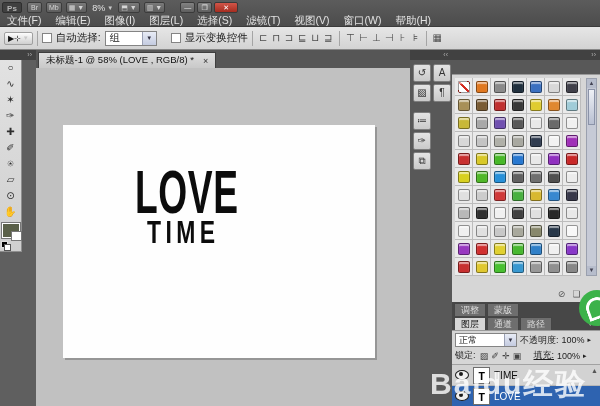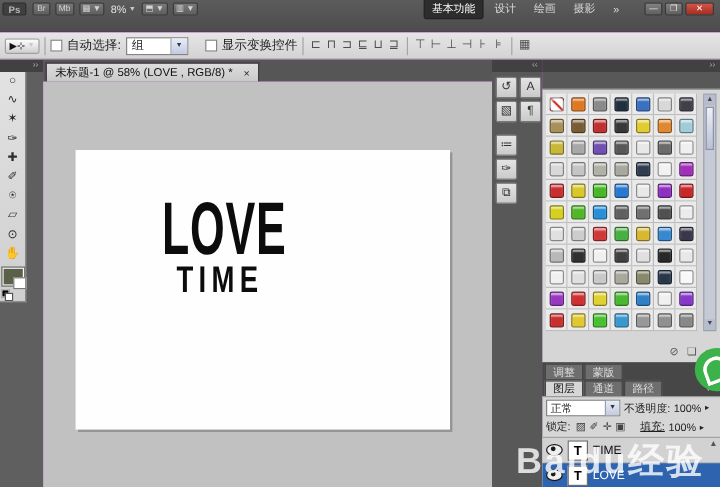--- a/index.html
+++ b/index.html
@@ -105,33 +105,37 @@
           <span class="abar-icon">▦ ▼</span>
         </div>
       <div class="zoom-box">
         <span>8%</span>
         <span class="caret">▼</span>
       </div>
       <div style="display:flex;gap:4px;align-items:center;" id="app-icons2">
           <span class="abar-icon">⬒ ▼</span>
           <span class="abar-icon">▥ ▼</span>
         </div>
-      <div class="workspaces" id="workspaces">
-          <span class="ws active">基本功能</span>
-          <span class="ws">设计</span>
-          <span class="ws">绘画</span>
-          <span class="ws">摄影</span>
-          <span class="ws">»</span>
-        </div>
       <div class="win-btns" id="win-btns">
           <span class="win-btn">—</span>
           <span class="win-btn">❐</span>
           <span class="win-btn close">✕</span>
         </div>
     </div>
+    <div class="row2" id="menu-items">
+        <span class="menu-item">文件(F)</span>
+        <span class="menu-item">编辑(E)</span>
+        <span class="menu-item">图像(I)</span>
+        <span class="menu-item">图层(L)</span>
+        <span class="menu-item">选择(S)</span>
+        <span class="menu-item">滤镜(T)</span>
+        <span class="menu-item">视图(V)</span>
+        <span class="menu-item">窗口(W)</span>
+        <span class="menu-item">帮助(H)</span>
+      </div>
   </div>
 
   <div class="options-bar">
     <div class="tool-badge">
       <span>▶⊹</span>
       <span class="caret">▼</span>
     </div>
     <div class="sep"></div>
     <span class="cb"></span>
     <span>自动选择:</span>

